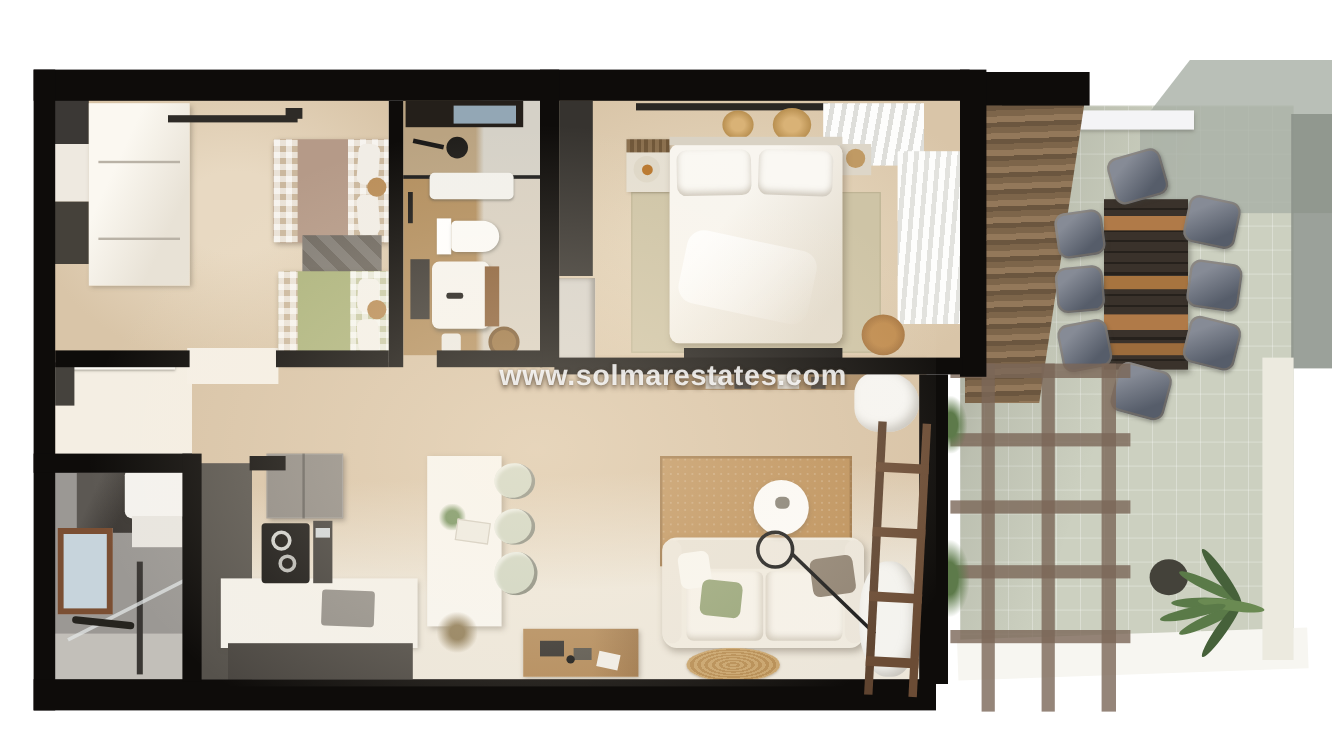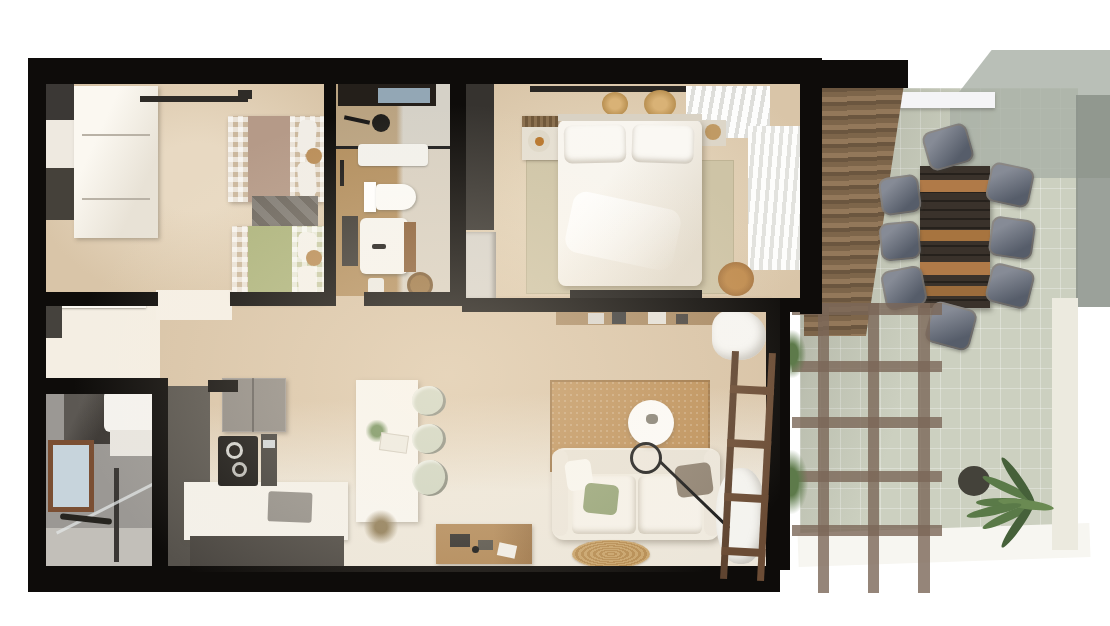--- a/index.html
+++ b/index.html
@@ -252,14 +252,15 @@
   <div class="wall" style="left:46px;top:292px;width:112px;height:14px;"></div>
   <div class="wall" style="left:230px;top:292px;width:94px;height:14px;"></div>
   <div class="wall" style="left:364px;top:292px;width:88px;height:14px;"></div>
   <div class="wall" style="left:462px;top:298px;width:340px;height:14px;"></div>
   <div class="wall" style="left:28px;top:378px;width:132px;height:16px;"></div>
   <div class="wall" style="left:152px;top:378px;width:16px;height:190px;"></div>
   <div class="wall" style="left:208px;top:380px;width:30px;height:12px;"></div>
 
   <div class="over" style="left:40px;top:80px;width:740px;height:492px;
               background:radial-gradient(ellipse at 55% 60%,rgba(255,243,222,.38),rgba(255,243,222,0) 65%);"></div>
+  <div class="watermark" style="left:416px;top:300px;">www.solmarestates.com</div>
 
 </div>
 
 </body></html>

